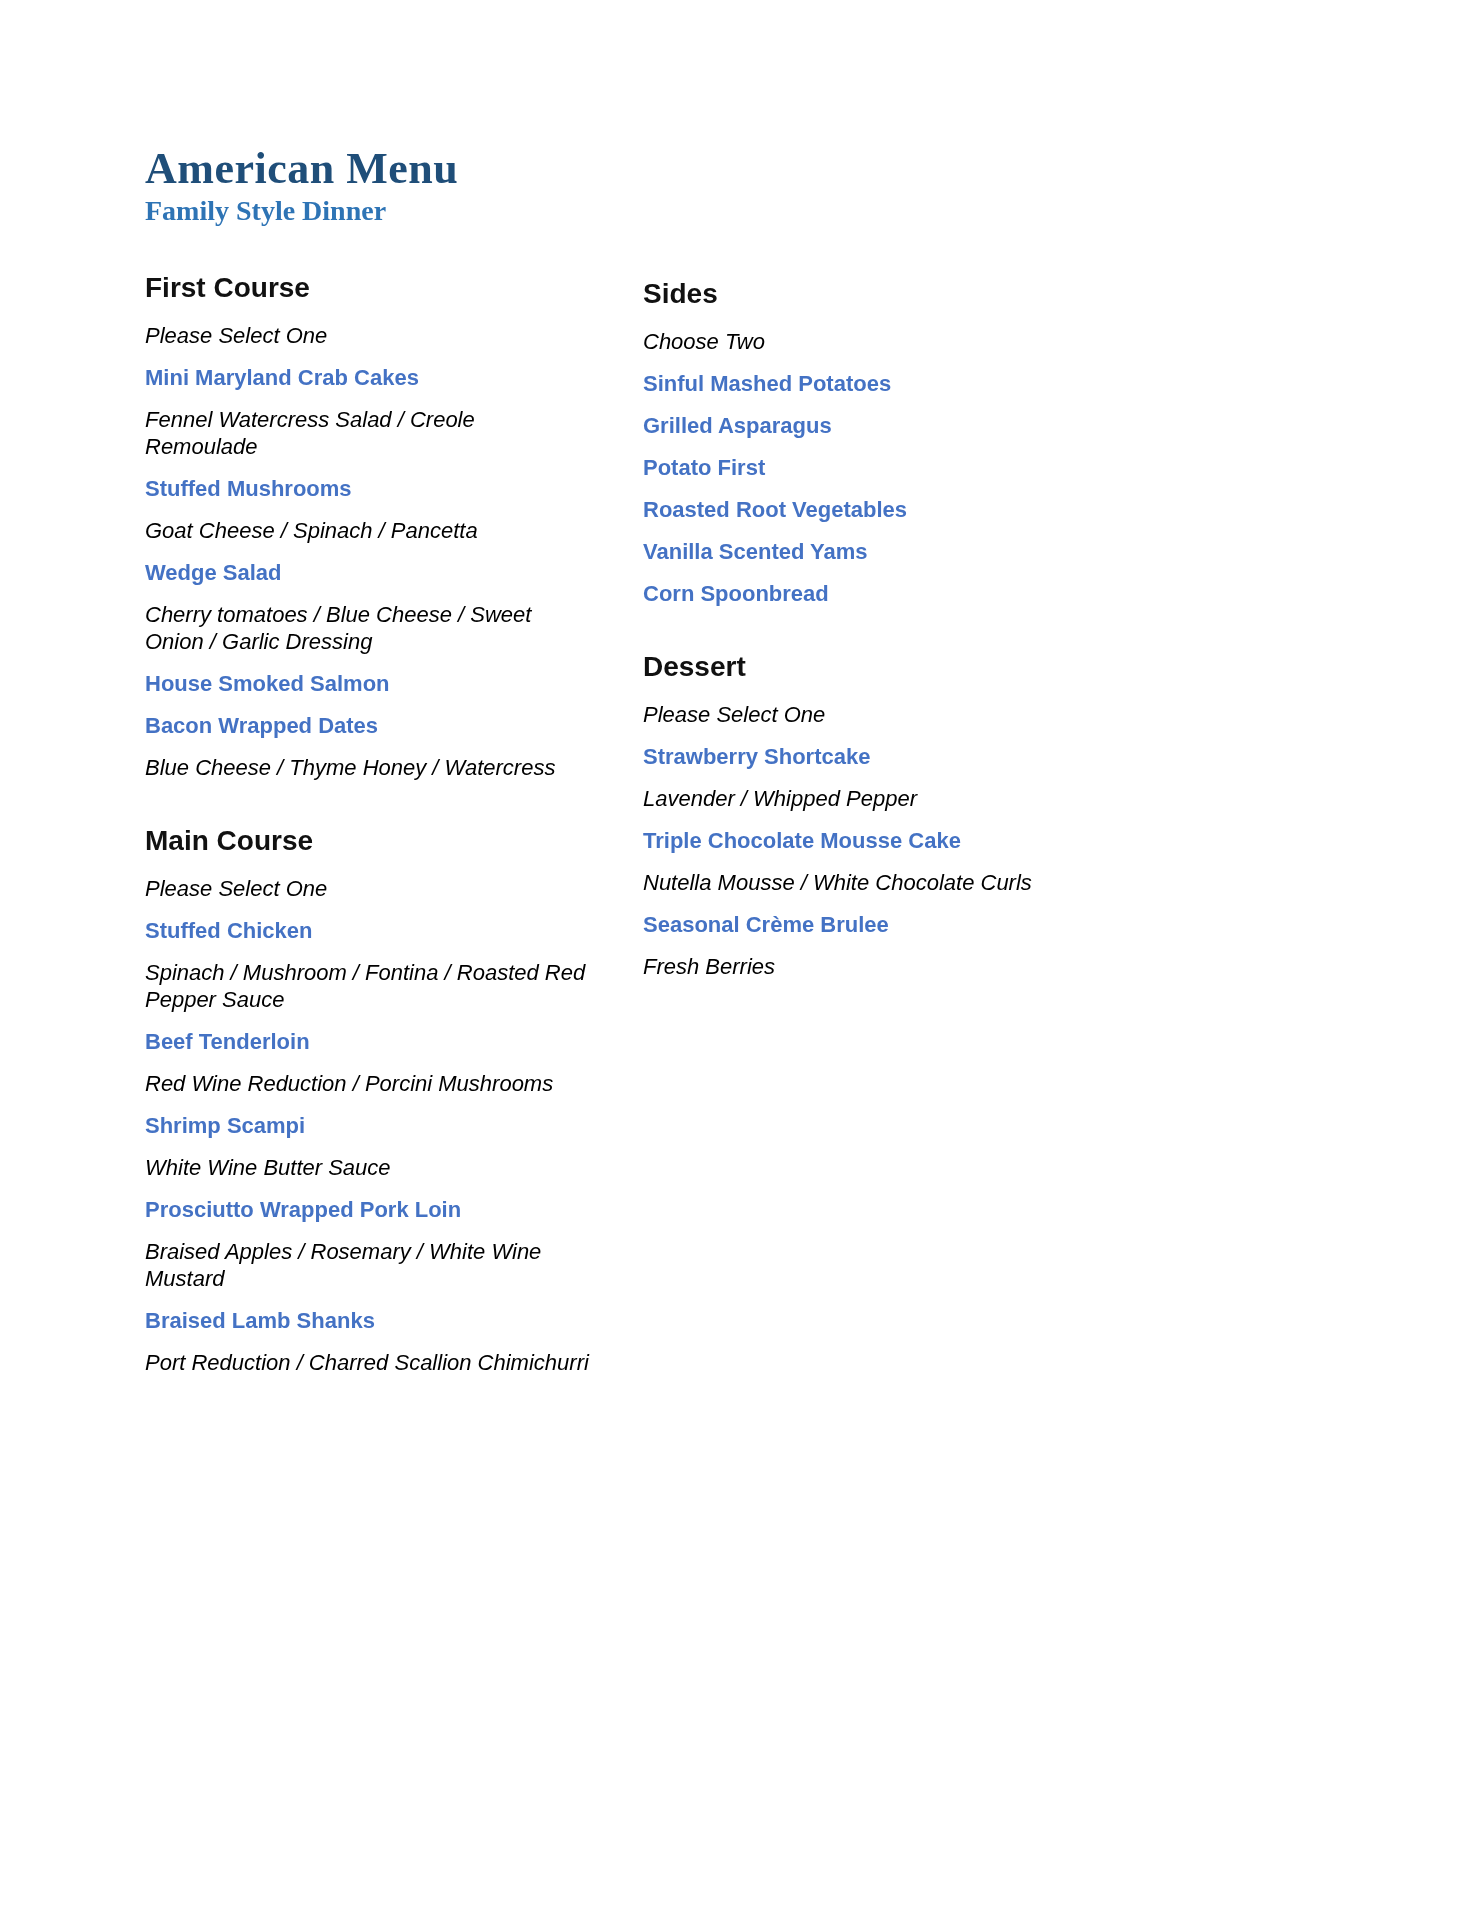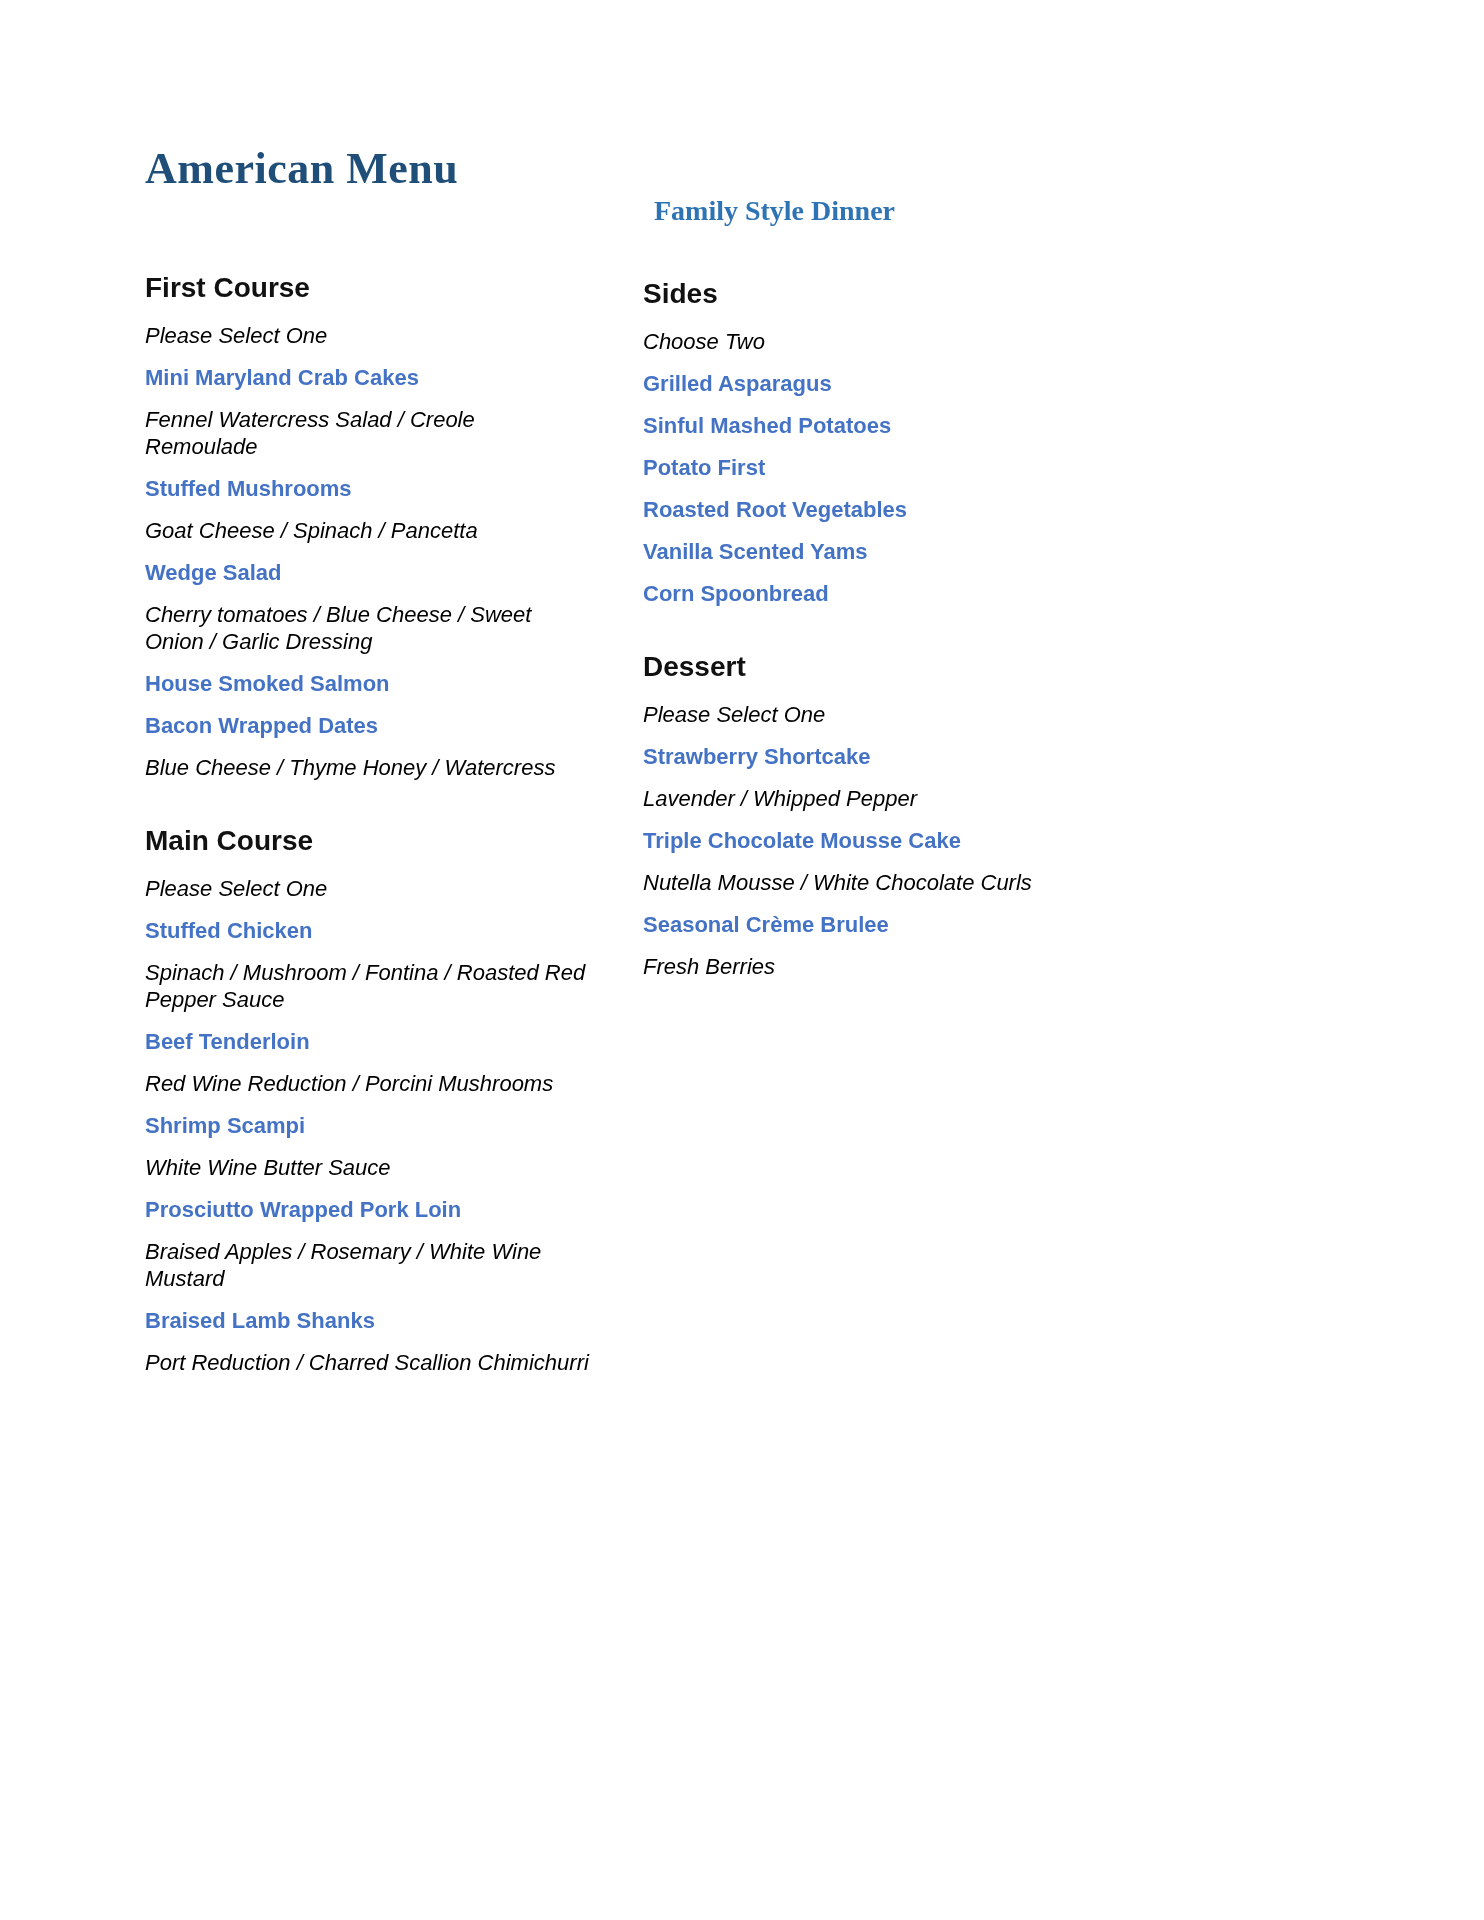--- a/index.html
+++ b/index.html
@@ -29,21 +29,20 @@
     color: var(--title-color, #1F4E79);
     letter-spacing: 0.5px;
   }
   .doc-subtitle {
     font-family: "Liberation Serif", serif;
     font-weight: bold;
     font-size: 28px;
     line-height: 1.15;
     margin: 2px 0 0 0;
     color: var(--subtitle-color, #2E74B5);
-    text-align: center;
   }
   .columns {
     display: flex;
     margin-top: 44px;
   }
   .col-left {
     width: 445px;
     flex: 0 0 445px;
     margin-right: 53px;
   }
@@ -151,26 +150,26 @@
   </div>
 </div>
   </section>
 </div>
     <div class="col-right" id="col-right">
   <section class="menu-section">
     <h3 class="section-heading">Sides</h3>
     <p class="section-note">Choose Two</p>
     <div class="items">
   <div class="menu-item">
+    <p class="item-name">Sinful Mashed Potatoes</p>
+
+  </div>
+
+  <div class="menu-item">
     <p class="item-name">Grilled Asparagus</p>
-
-  </div>
-
-  <div class="menu-item">
-    <p class="item-name">Sinful Mashed Potatoes</p>
 
   </div>
 
   <div class="menu-item">
     <p class="item-name">Potato First</p>
 
   </div>
 
   <div class="menu-item">
     <p class="item-name">Roasted Root Vegetables</p>

